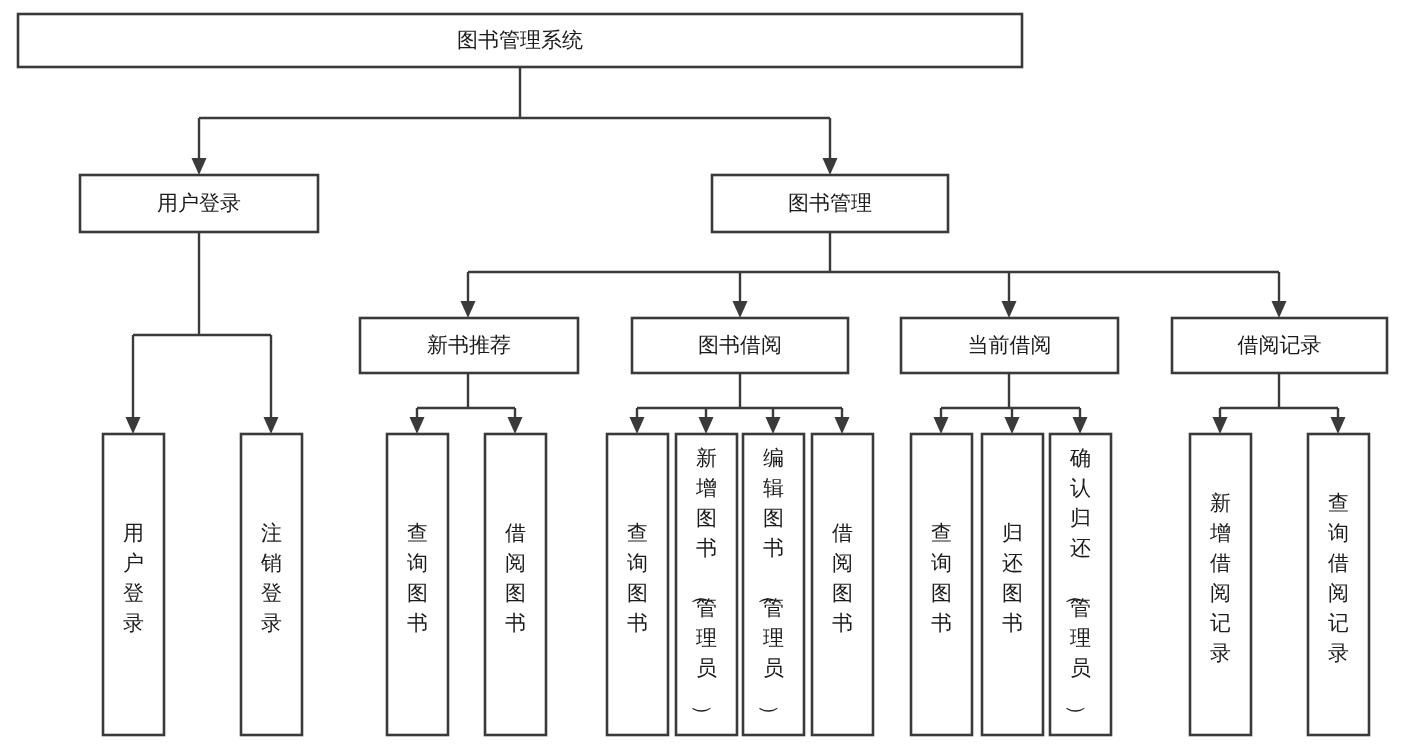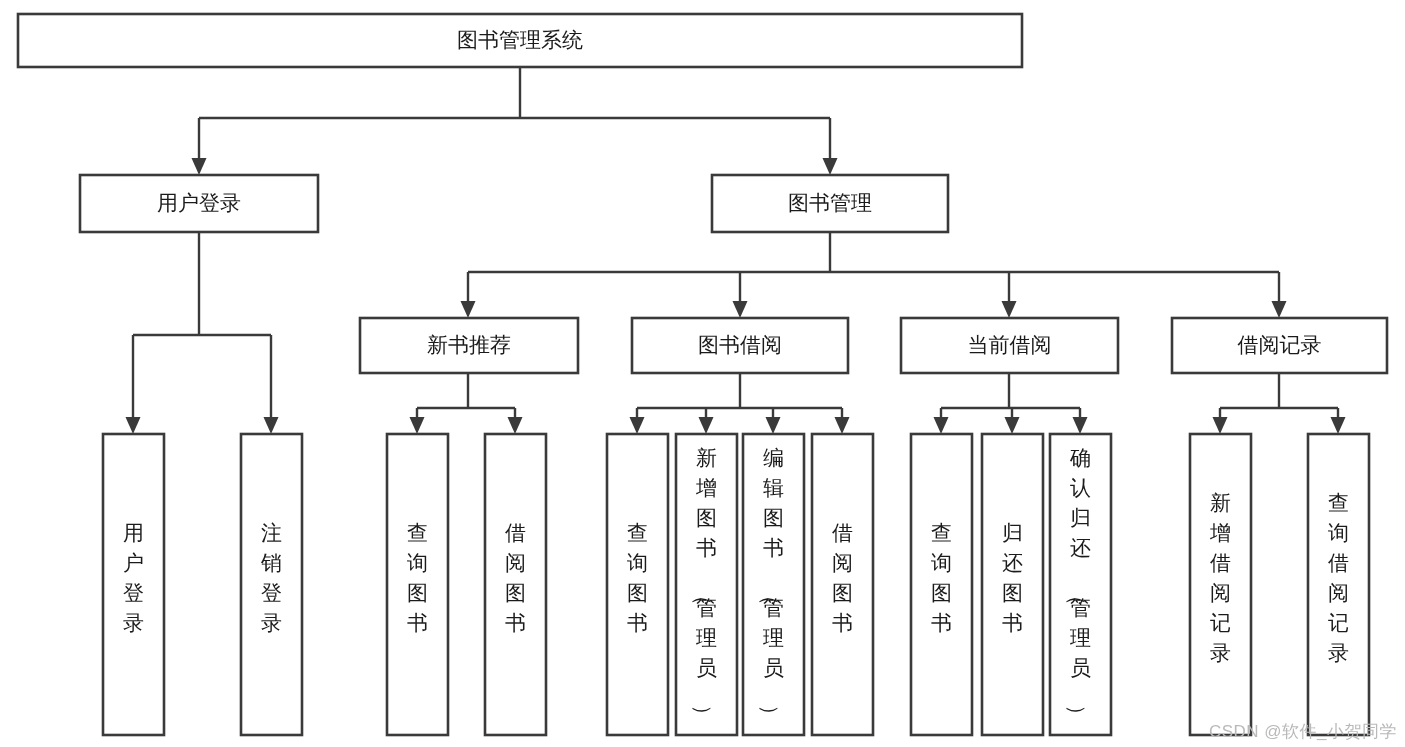--- a/index.html
+++ b/index.html
@@ -214,14 +214,13 @@
         <g>
           <rect x="1190" y="434" width="61" height="301" class="node-box"></rect>
           <text x="1220.5" y="0" class="node-label-vertical"><tspan x="1220.5" y="509.5">新</tspan><tspan x="1220.5" y="539.5">增</tspan><tspan x="1220.5" y="569.5">借</tspan><tspan x="1220.5" y="599.5">阅</tspan><tspan x="1220.5" y="629.5">记</tspan><tspan x="1220.5" y="659.5">录</tspan></text>
         </g>
         <g>
           <rect x="1308" y="434" width="61" height="301" class="node-box"></rect>
           <text x="1338.5" y="0" class="node-label-vertical"><tspan x="1338.5" y="509.5">查</tspan><tspan x="1338.5" y="539.5">询</tspan><tspan x="1338.5" y="569.5">借</tspan><tspan x="1338.5" y="599.5">阅</tspan><tspan x="1338.5" y="629.5">记</tspan><tspan x="1338.5" y="659.5">录</tspan></text>
         </g>
       </g>
   </svg>
-  <div class="watermark">CSDN @软件_小贺同学</div>
 </div>
 
 </body></html>

